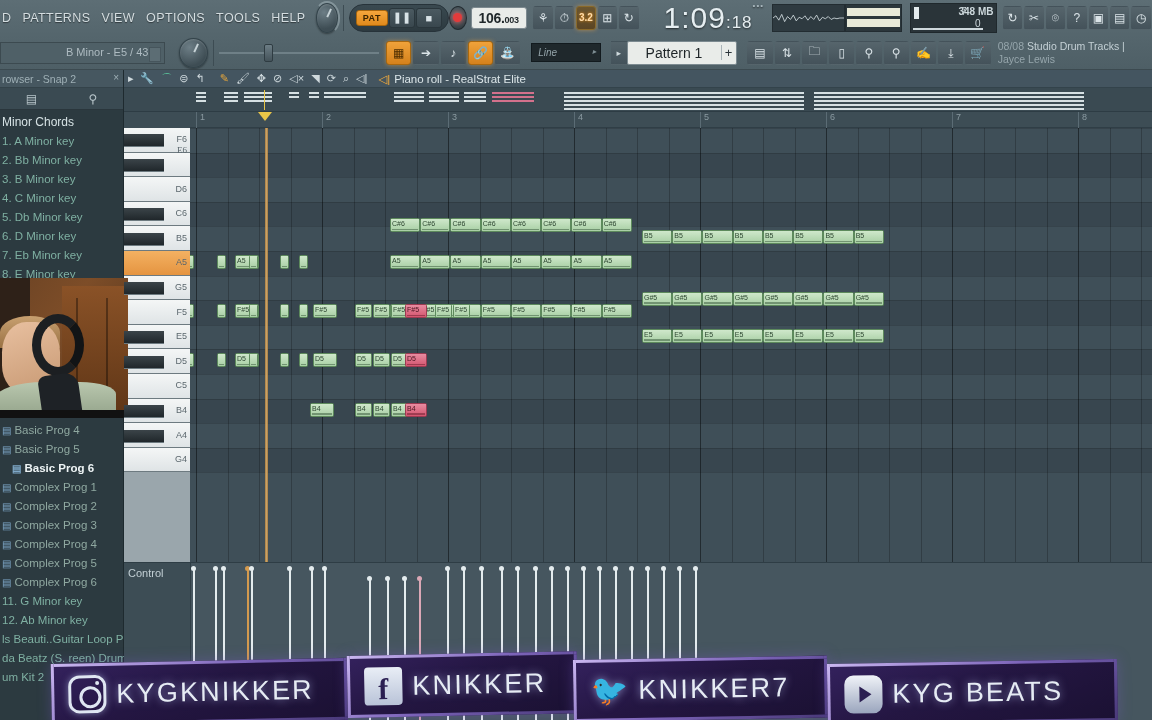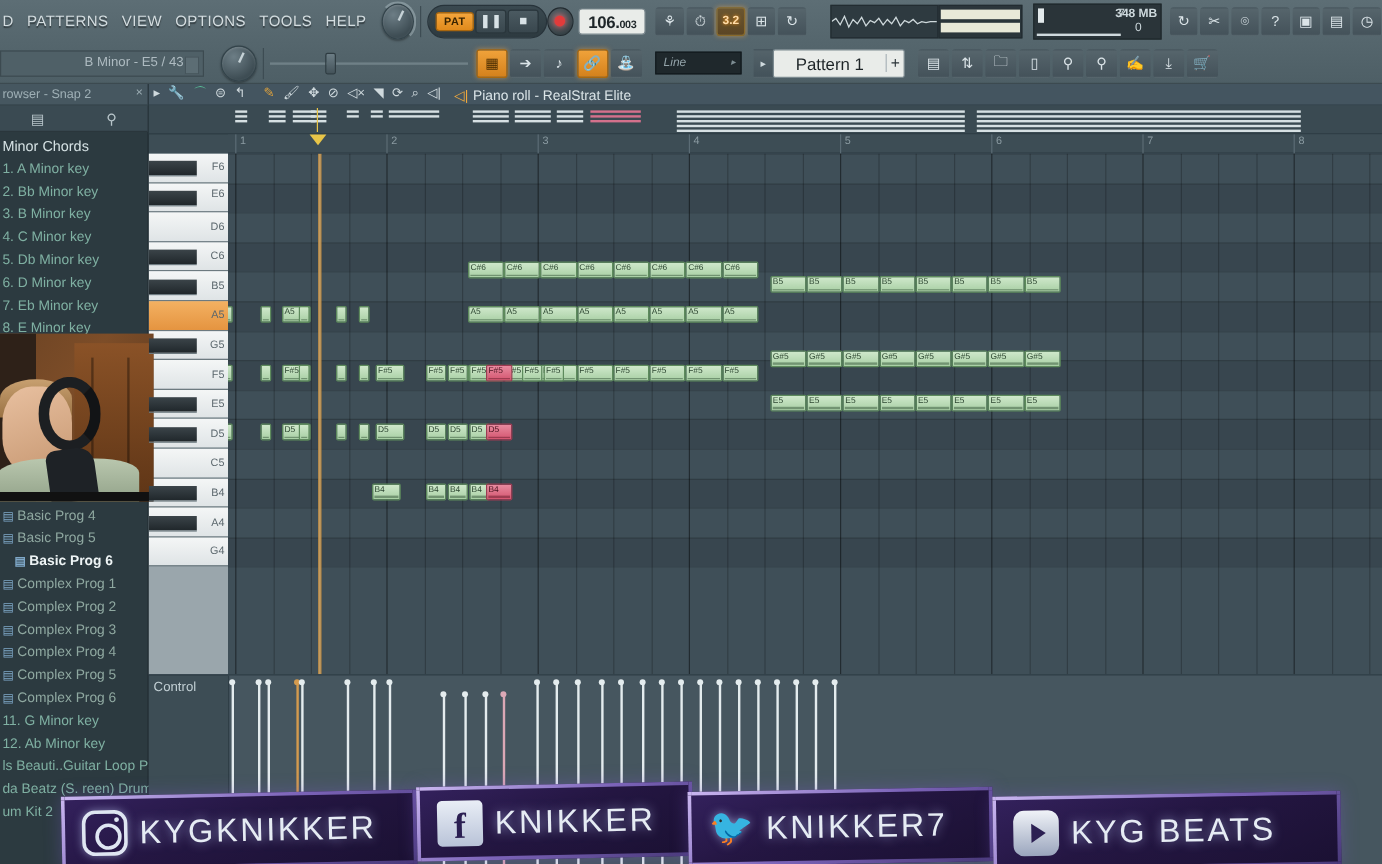--- a/index.html
+++ b/index.html
@@ -366,20 +366,23 @@
       </div>
       <div style="width:8px"></div>
 
       <div class="ibtn">⚘</div>
       <div class="ibtn">⏱</div>
       <div class="ibtn on txt" style="font-size:10px;font-weight:bold">3.2</div>
       <div class="ibtn">⊞</div>
       <div class="ibtn">↻</div>
 
       <div style="width:22px"></div>
+      <div class="clock">
+        <span>1:09</span><span class="sm">:<span>18</span></span><span class="dots">•••</span>
+      </div>
 
       <div class="scope">
         <svg width="98" height="22" viewBox="0 0 98 22">
             <polyline points="0,11 4,8 8,14 12,6 16,16 20,9 24,13 28,7 32,15 36,10 40,12 44,8 48,14 52,9 56,13 60,7 64,15 68,10 72,12 76,9 80,13 84,11 88,12 92,11 98,11" fill="none" stroke="#cfd9dc" stroke-width="1.2"></polyline>
           </svg>
       </div>
       <div class="meter">
           <i></i>
           <i></i>
         </div>
@@ -428,20 +431,25 @@
       <div style="width:10px"></div>
       <div class="ibtn">▤</div>
       <div class="ibtn">⇅</div>
       <div class="ibtn">🗀</div>
       <div class="ibtn">▯</div>
       <div class="ibtn">⚲</div>
       <div class="ibtn">⚲</div>
       <div class="ibtn">✍</div>
       <div class="ibtn">⤓</div>
       <div class="ibtn">🛒</div>
+      <div class="songinfo">
+        <span>08/08</span>
+        <span class="b">Studio Drum Tracks |</span><br>
+        <span>Jayce Lewis</span>
+      </div>
     </div>
   </div>
 
   <div class="browser">
     <div class="browser-title">rowser - Snap 2</div>
     <div class="browser-tools">
       <span>▤</span>
       <span>⚲</span>
     </div>
     <div class="br-list" id="br-list-1">
@@ -572,21 +580,21 @@
         <div class="rtick" style="left: 636px;">6</div>
         <div class="rtick" style="left: 762px;">7</div>
         <div class="rtick" style="left: 888px;">8</div>
         <div class="playhead-marker" style="left: 68.3px;"></div>
       </div>
 
     <div class="keys" id="keys">
         <div class="key w" style="top: 0px; height: 24.6px;"></div>
         <div class="keylbl" style="top: 6.3px;">F6</div>
         <div class="key w" style="top: 24.6px; height: 24.6px;"></div>
-        <div class="keylbl" style="top: 28px;">E6</div>
+        <div class="keylbl" style="top: 17px; font-family: Liberation Serif, serif;">E6</div>
         <div class="key w" style="top: 49.2px; height: 24.6px;"></div>
         <div class="keylbl" style="top: 55.5px;">D6</div>
         <div class="key w" style="top: 73.8px; height: 24.6px;"></div>
         <div class="keylbl" style="top: 80.1px;">C6</div>
         <div class="key w" style="top: 98.4px; height: 24.6px;"></div>
         <div class="keylbl" style="top: 104.7px;">B5</div>
         <div class="key w hl" style="top: 123px; height: 24.6px;"></div>
         <div class="keylbl" style="top: 129.3px;">A5</div>
         <div class="key w" style="top: 147.6px; height: 24.6px;"></div>
         <div class="keylbl" style="top: 153.9px;">G5</div>

